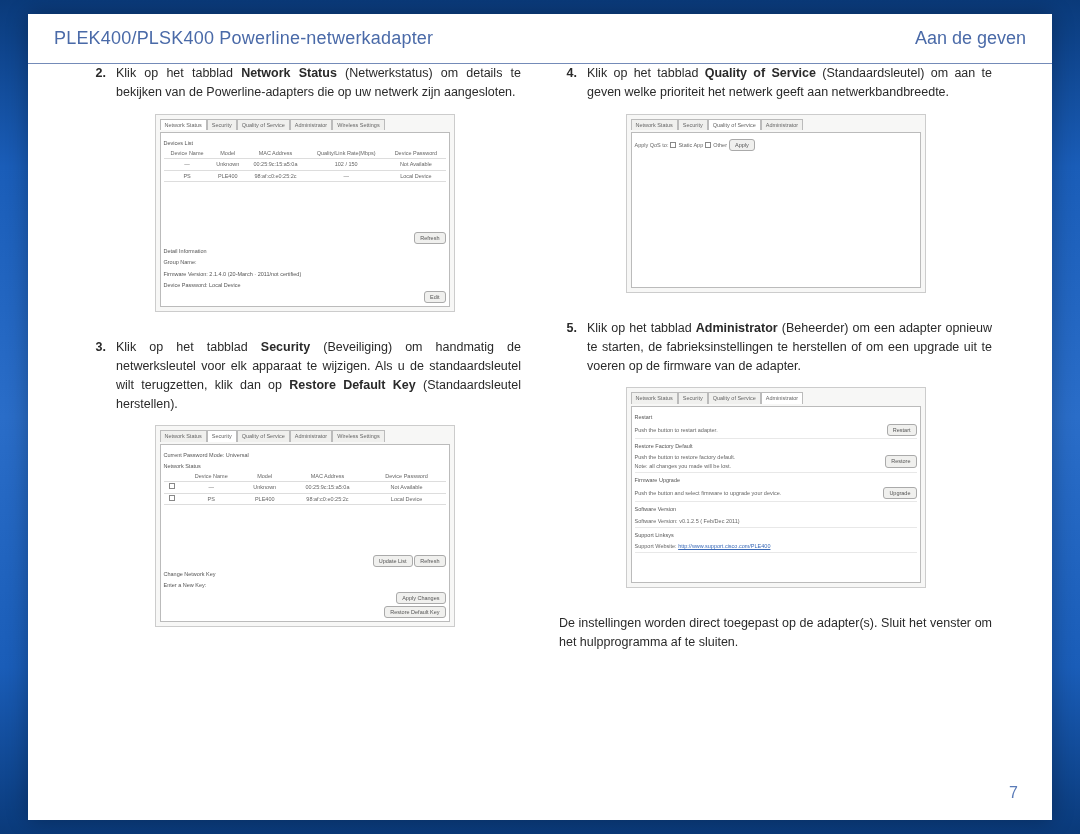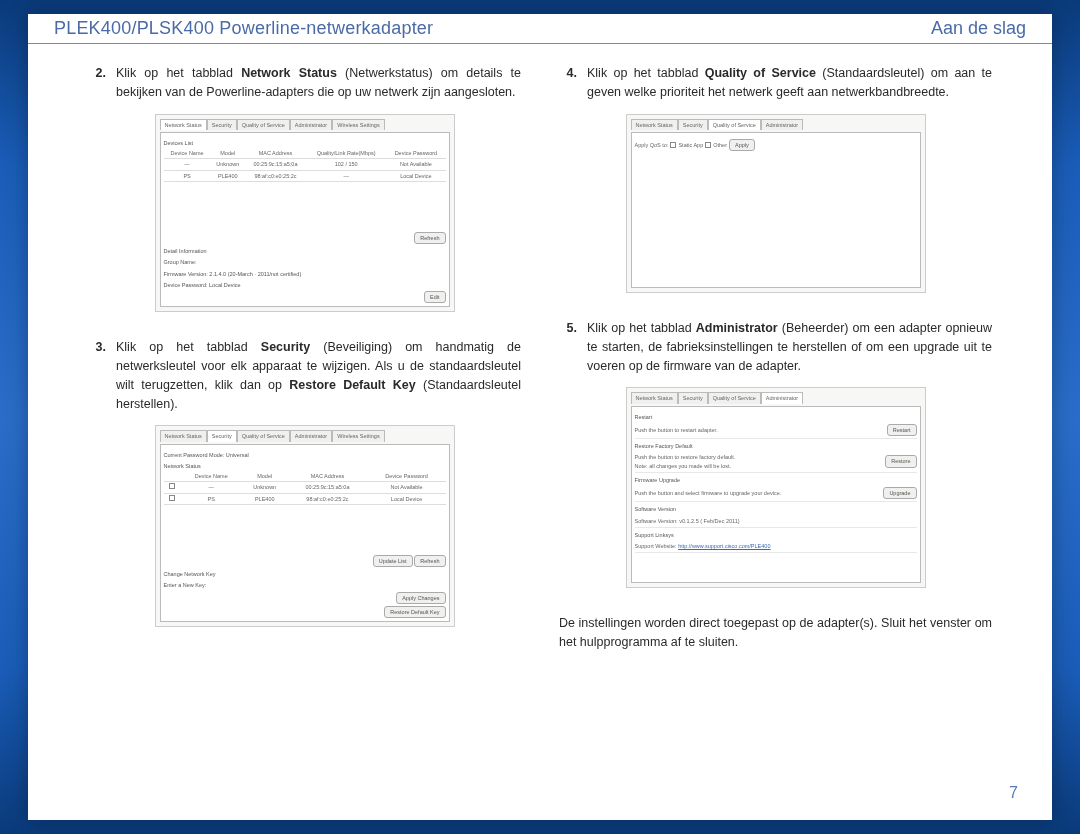--- a/index.html
+++ b/index.html
@@ -11,21 +11,21 @@
     position: relative;
     color: #2a2a2a;
   }
   .page {
     position: absolute;
     top: 14px; left: 28px; right: 28px; bottom: 14px;
     background: #fff;
     box-shadow: 0 0 20px rgba(0,0,0,.3);
   }
   .hdr {
-    height: 30px;
+    height: 50px;
     display: flex;
     justify-content: space-between;
     align-items: center;
     padding: 0 26px;
     border-bottom: 1px solid #748bb8;
     color: #4a6aa8;
     font-size: 18px;
   }
   .hdr .title { letter-spacing: .2px; }
   .hdr .section { font-size: 18px; }
@@ -65,21 +65,21 @@
   .pagenum { position: absolute; bottom: 18px; right: 34px; color: #5a7bb8; font-size: 16px; }
   .closing { margin-top: 16px; text-align: justify; }
   .link { color: #3a6ab8; text-decoration: underline; }
 </style>
 </head>
 <body>
 
 <div class="page">
   <div class="hdr">
     <span class="title">PLEK400/PLSK400 Powerline-netwerkadapter</span>
-    <span class="section">Aan de slag</span>
+    <span class="section">Aan de geven</span>
   </div>
 
   <div class="content">
 
     <div class="col">
 
       <div class="step">
         <span class="num">2.</span>
         <span class="txt">
           <span>Klik op het tabblad </span><b>Network Status</b><span> (Netwerkstatus) om details te bekijken van de Powerline-adapters die op uw netwerk zijn aangesloten.</span>

